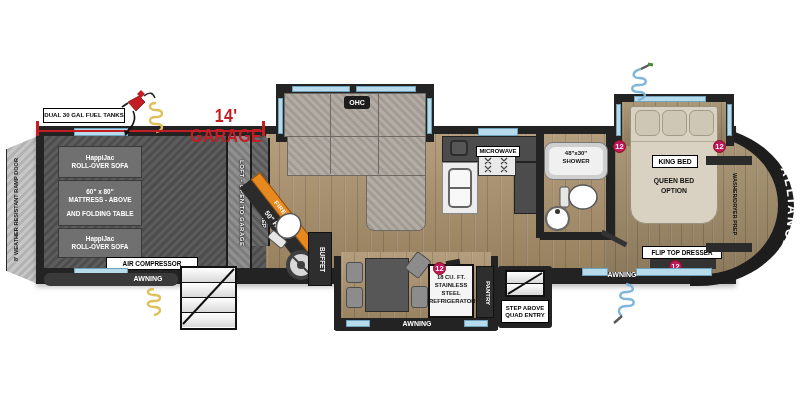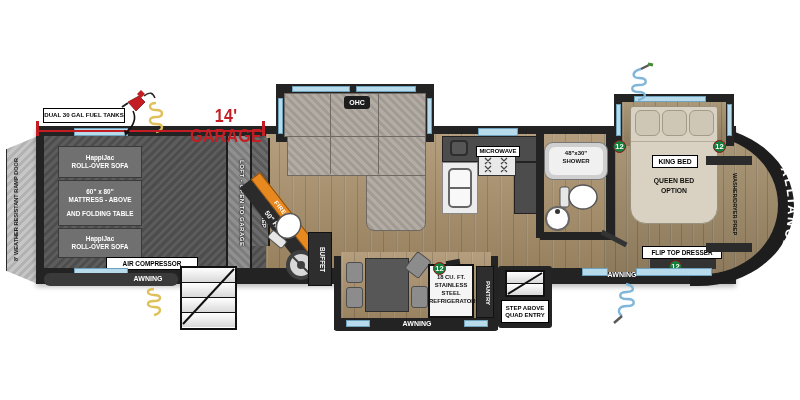--- a/index.html
+++ b/index.html
@@ -21,21 +21,21 @@
   .hatch-lt{background:repeating-linear-gradient(135deg,#c6c6c6 0 3px,#b2b2b2 3px 6px);}
   .sofa{background:repeating-linear-gradient(45deg,#b2aca4 0 3px,#a19b93 3px 6px);border:1px solid #6e6a63;}
   .graybox{background:#707070;border:1px solid #3a3a3a;color:#fff;font-weight:bold;
            display:flex;flex-direction:column;justify-content:center;text-align:center;line-height:1.25;}
   .label-box{background:#fff;border:1px solid #000;color:#000;font-weight:bold;text-align:center;
              display:flex;flex-direction:column;justify-content:center;line-height:1.12;}
   .wtxt{color:#fff;font-weight:bold;text-align:center;}
   .btxt{color:#111;font-weight:bold;text-align:center;}
   .vert{writing-mode:vertical-rl;}
   .vert-up{writing-mode:vertical-rl;transform:rotate(180deg);}
-  .marker{width:13px;height:13px;border-radius:50%;background:#15803d;border:1px solid #8e1216;
+  .marker{width:13px;height:13px;border-radius:50%;background:#be185d;border:1px solid #8e1216;
           color:#fff;font-size:7.5px;font-weight:bold;display:flex;align-items:center;justify-content:center;}
   .window{background:#b7dbeb;border:1px solid #6fa3bd;}
   .awnbar{background:#3a3a3a;border-radius:6px;}
   .shadow-txt{text-shadow:0 0 2px #000,0 0 2px #000;}
   .tread{border-bottom:1.5px solid #111;background:linear-gradient(180deg,#fff,#d9d9d9);}
 </style>
 </head>
 <body>
 
 <div class="plan">

